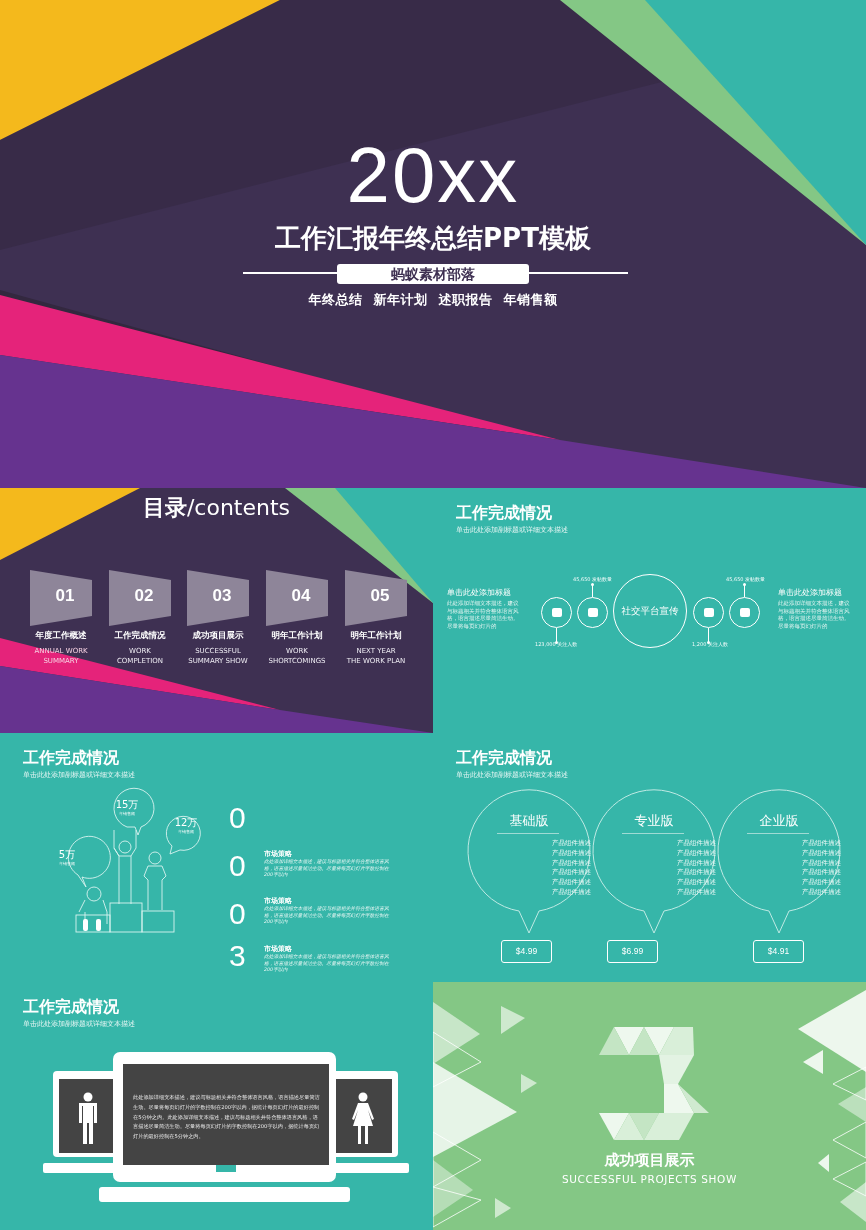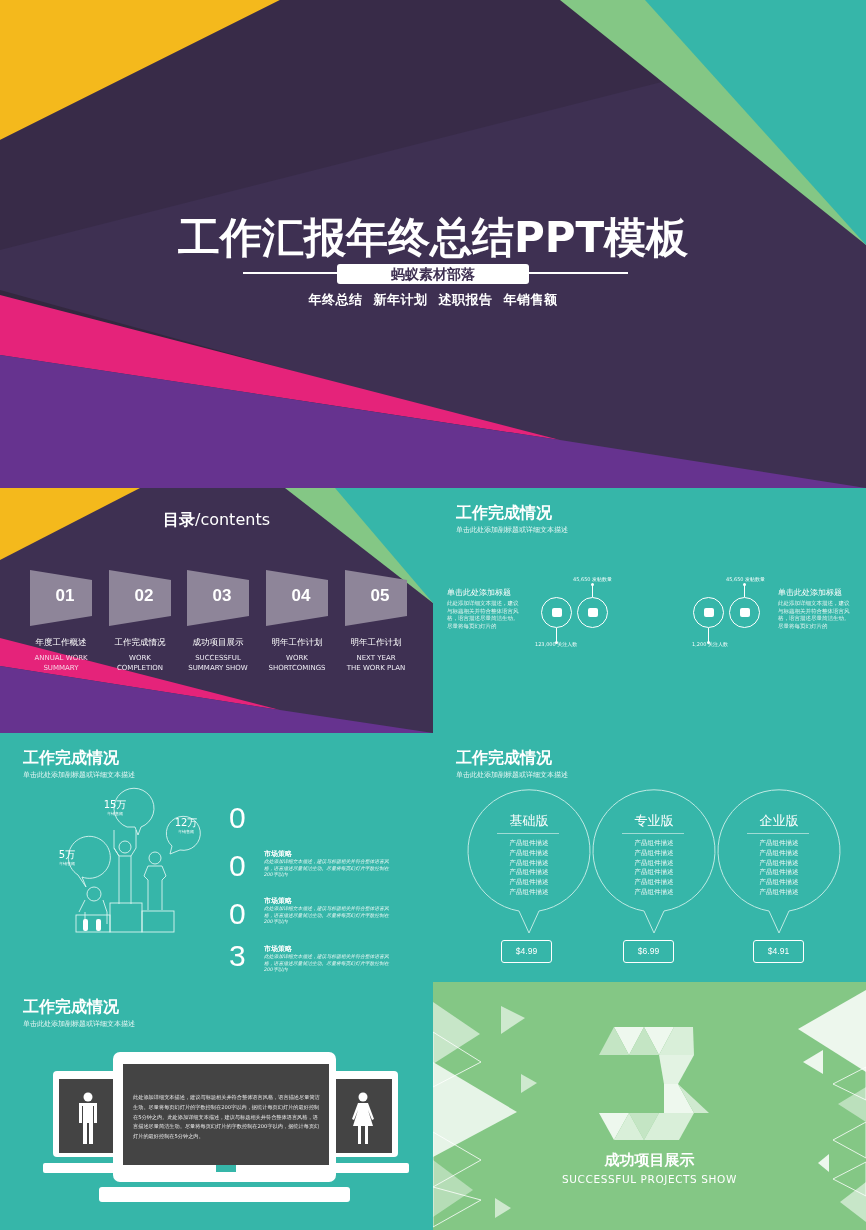--- a/index.html
+++ b/index.html
@@ -4,35 +4,35 @@
 <style>
   * { margin:0; padding:0; box-sizing:border-box; }
   html, body { width:866px; height:1230px; overflow:hidden; background:#36b6a9; }
   body { font-family: "DejaVu Sans", "Liberation Sans", sans-serif; color:#fff; position:relative; }
   .slide { position:absolute; overflow:hidden; }
   .bg-svg { position:absolute; left:0; top:0; }
 
   
   #cover { left:0; top:0; width:866px; height:488px; background:#3e3052; }
   .cover-year { position:absolute; left:0; width:866px; top:130px; text-align:center; font-family:"Liberation Sans", sans-serif; font-size:78px; font-weight:400; letter-spacing:2px; line-height:90px; }
-  .cover-title { position:absolute; left:0; width:866px; top:214px; text-align:center; font-size:42px; font-weight:bold; line-height:48px; }
+  .cover-title { position:absolute; left:0; width:866px; top:214px; text-align:center; font-size:26px; font-weight:bold; line-height:48px; }
   .cover-line { position:absolute; top:272px; height:2px; background:#fff; }
   .cover-badge { position:absolute; left:337px; top:264px; width:192px; height:20px; background:#fff; border-radius:3px; color:#3e3052; font-size:14px; font-weight:bold; text-align:center; line-height:20px; }
   .cover-tags { position:absolute; left:0; width:866px; top:291px; text-align:center; font-size:13px; font-weight:bold; letter-spacing:0.5px; }
   .cover-tags span { margin:12px 3px; }
 
   
   #toc { left:0; top:488px; width:433px; height:245px; background:#3e3052; }
-  .toc-title { position:absolute; left:0; width:433px; top:18px; text-align:center; font-size:16px; line-height:28px; }
+  .toc-title { position:absolute; left:0; width:433px; top:6px; text-align:center; font-size:22px; line-height:28px; }
   .toc-title b { font-weight:bold; }
   .toc-item { position:absolute; top:82px; width:80px; text-align:center; }
   .toc-shape { position:relative; width:62px; height:56px; margin:0 auto; }
   .toc-shape svg { position:absolute; left:0; top:0; }
   .toc-num { position:absolute; left:8px; width:54px; top:16px; text-align:center; font-family:"Liberation Sans", sans-serif; font-weight:bold; font-size:17px; color:#fff; }
-  .toc-cn { margin-top:11px; font-size:8.5px; font-weight:normal; white-space:nowrap; }
+  .toc-cn { margin-top:4px; font-size:8.5px; font-weight:bold; white-space:nowrap; }
   .toc-en { margin-top:4px; font-size:7px; line-height:10px; white-space:pre-line; color:#f0eef5; }
 
   
   .teal { background:#36b6a9; }
   .s-title { position:absolute; left:23px; top:14px; font-size:16px; font-weight:bold; line-height:22px; }
   .s-sub { position:absolute; left:23px; top:37px; font-size:7px; line-height:10px; color:#e8f7f5; }
 
   
   #social { left:433px; top:488px; width:433px; height:245px; }
   .side-block { position:absolute; top:99px; width:76px; }
@@ -54,21 +54,21 @@
   .strat { position:absolute; left:264px; width:130px;margin-top:46px; }
   .strat .h { font-size:7px; font-weight:bold; line-height:9px; }
   .strat .p { font-size:4.8px; font-style:italic; line-height:6.5px; color:#e6f6f3; }
 
   
   #pricing { left:433px; top:733px; width:433px; height:249px; }
   .plan { position:absolute; top:52px; width:124px; height:150px; }
   .plan svg { position:absolute; left:0; top:0; }
   .plan-name { position:absolute; left:0; width:124px; top:27px; text-align:center; font-size:13px; line-height:18px; }
   .plan-rule { position:absolute; left:30px; width:62px; top:48px; height:1px; background:#9fdbd4; }
-  .plan-feats { position:absolute; left:0; width:124px; top:54px; text-align:center; font-size:6.5px; line-height:9.8px; color:#eef9f7; }
+  .plan-feats { position:absolute; left:0; width:124px; top:54px; text-align:right; font-size:6.5px; line-height:9.8px; color:#eef9f7; }
   .price { position:absolute; top:207px; width:51px; height:23px; border:1px solid #fff; border-radius:3px; text-align:center; font-size:8.5px; line-height:21px; font-family:"Liberation Sans", sans-serif; }
 
   
   #devices { left:0; top:982px; width:433px; height:248px; }
   .dev { position:absolute; background:#fff; }
   .dev-screen { position:absolute; background:#444444; }
   .dev-text { position:absolute; left:133px; top:111px; width:190px; font-size:5.2px; line-height:9.8px; color:#eaeaea; }
 
   
   #section { left:433px; top:982px; width:433px; height:248px; background:#84c785; }
@@ -81,20 +81,21 @@
 <div class="slide" id="cover">
   <svg class="bg-svg" width="866" height="488">
     <polygon points="0,0 280,0 0,140" fill="#f4b91c"></polygon>
     <polygon points="280,0 866,0 866,30 0,250 0,140" fill="#33283f" opacity="0.55"></polygon>
     <polygon points="560,0 866,0 866,245" fill="#84c785"></polygon>
     <polygon points="645,0 866,0 866,245" fill="#36b6a9"></polygon>
     <polygon points="0,290 0,350 560,445" fill="#33283f"></polygon>
     <polygon points="0,295 0,355 560,440" fill="#e5237a"></polygon>
     <polygon points="0,355 560,440 866,488 0,488" fill="#66338f"></polygon>
   </svg>
+  <div class="cover-year">20xx</div>
   <div class="cover-title">工作汇报年终总结PPT模板</div>
   <div class="cover-line" style="left:243px;width:95px;"></div>
   <div class="cover-line" style="left:528px;width:100px;"></div>
   <div class="cover-badge">蚂蚁素材部落</div>
   <div class="cover-tags">
     <span>年终总结</span>
     <span>新年计划</span>
     <span>述职报告</span>
     <span>年销售额</span>
   </div>
@@ -189,20 +190,23 @@
   <div class="dot" style="left:122px;top:153px;"></div>
   <div class="stat" style="left:102px;top:153px;"><span>123,000</span> <span>关注人数</span></div>
 
   <div class="circ" style="left:144px;top:109px;width:31px;height:31px;">
     <span class="ic"></span>
   </div>
   <div class="stem" style="left:159px;top:96px;height:13px;"></div>
   <div class="dot" style="left:158px;top:95px;"></div>
   <div class="stat" style="left:140px;top:88px;"><span>45,650</span> <span>发帖数量</span></div>
 
+  <div class="circ" style="left:180px;top:86px;width:74px;height:74px;">
+    <div class="center-label">社交平台宣传</div>
+  </div>
 
   <div class="circ" style="left:260px;top:109px;width:31px;height:31px;">
     <span class="ic"></span>
   </div>
   <div class="stem" style="left:275px;top:140px;height:14px;"></div>
   <div class="dot" style="left:274px;top:153px;"></div>
   <div class="stat" style="left:259px;top:153px;"><span>1,200</span> <span>关注人数</span></div>
 
   <div class="circ" style="left:296px;top:109px;width:31px;height:31px;">
     <span class="ic"></span>
@@ -231,21 +235,21 @@
 
     <circle cx="155" cy="125" r="6"></circle>
     <path d="M148,133 l14,0 l4,10 l-4,4 m-14,-14 l-4,10 l4,4 m0,0 l0,30 m14,-30 l0,30"></path>
 
     <circle cx="94" cy="161" r="7"></circle>
     <path d="M85,167 l-6,12 m24,-12 l4,12 m-22,0 l0,12 m22,-12 l0,12"></path>
   </svg>
   <div style="position:absolute;left:83px;top:186px;width:5px;height:12px;background:#fff;border-radius:2px;"></div>
   <div style="position:absolute;left:96px;top:186px;width:5px;height:12px;background:#fff;border-radius:2px;"></div>
 
-  <div class="bubble-txt" style="left:100px;top:66px;width:30px;">
+  <div class="bubble-txt" style="left:112px;top:66px;width:30px;">
     <div class="v">15万</div>
       <div class="l">年销售额</div>
   </div>
   <div class="bubble-txt" style="left:171px;top:84px;width:30px;">
     <div class="v">12万</div>
       <div class="l">年销售额</div>
   </div>
   <div class="bubble-txt" style="left:52px;top:116px;width:30px;">
     <div class="v">5万</div>
       <div class="l">年销售额</div>
@@ -314,21 +318,21 @@
       <div>产品组件描述</div>
         <div>产品组件描述</div>
         <div>产品组件描述</div>
         <div>产品组件描述</div>
         <div>产品组件描述</div>
         <div>产品组件描述</div>
     </div>
   </div>
 
   <div class="price" style="left:68px;">$4.99</div>
-  <div class="price" style="left:190px;">$6.99</div>
+  <div class="price" style="left:174px;">$6.99</div>
   <div class="price" style="left:320px;">$4.91</div>
 </div>
 
 <div class="slide teal" id="devices">
   <div class="s-title">工作完成情况</div>
   <div class="s-sub">单击此处添加副标题或详细文本描述</div>
 
   <div class="dev" style="left:53px;top:89px;width:70px;height:86px;border-radius:4px;"></div>
   <div class="dev-screen" style="left:59px;top:97px;width:58px;height:74px;"></div>
 

